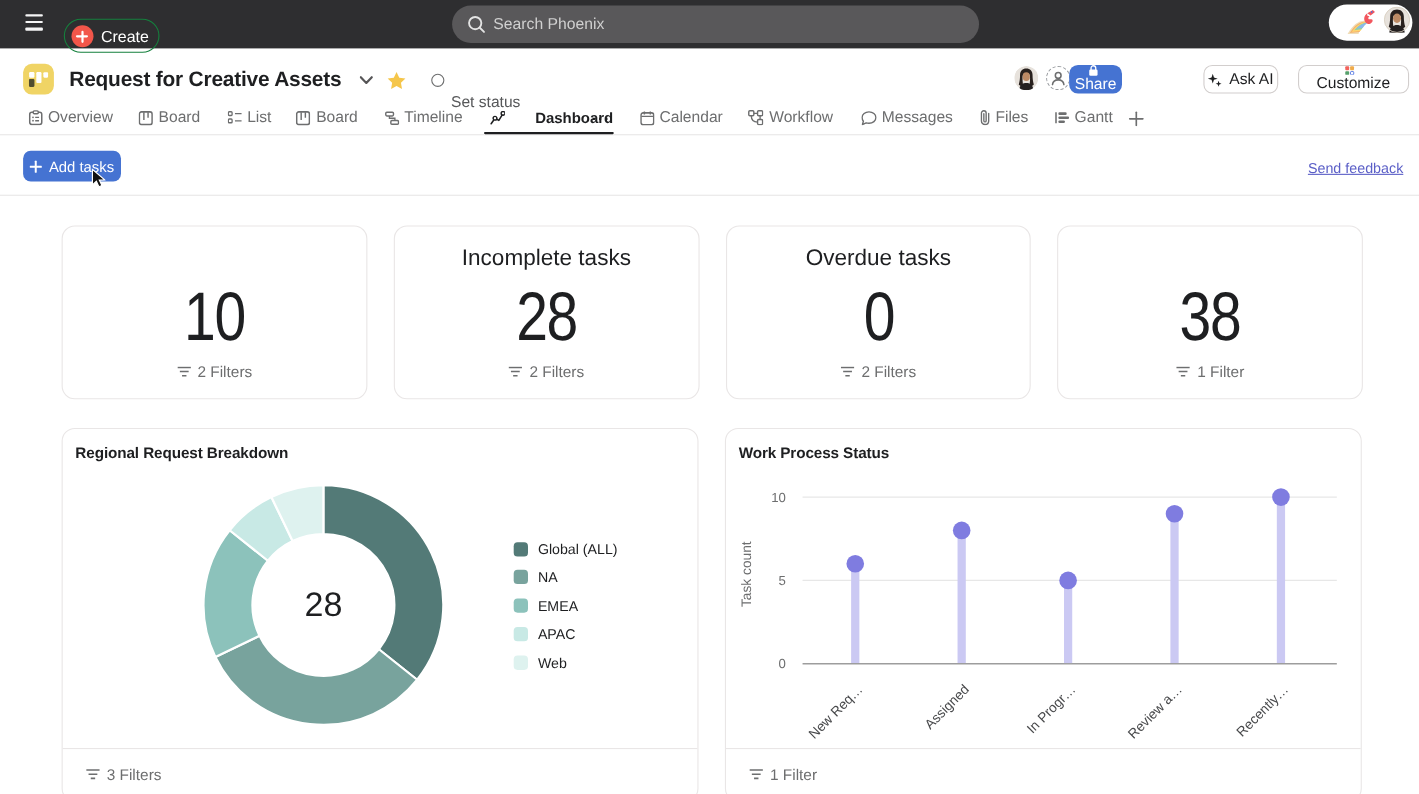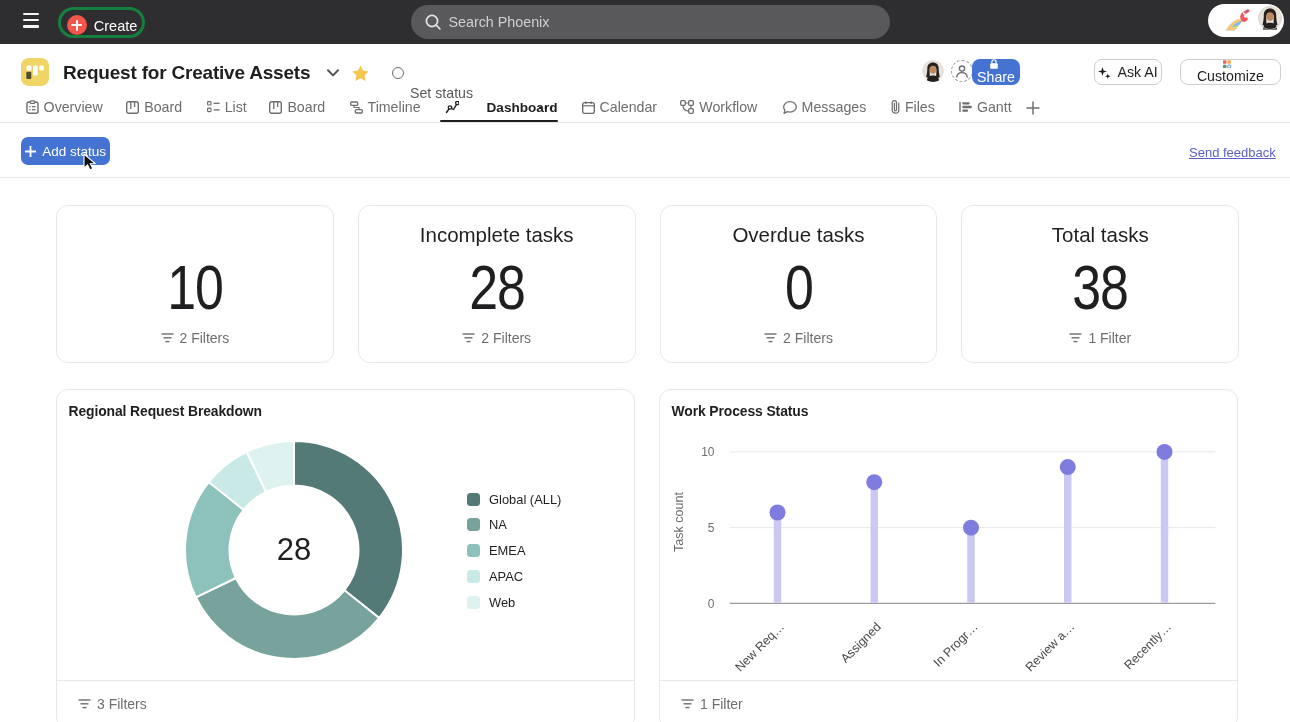--- a/index.html
+++ b/index.html
@@ -4,21 +4,21 @@
 <style>
 * { margin:0; padding:0; box-sizing:border-box; }
 html,body { font-family:"Liberation Sans",sans-serif; }
 #app { position:relative; width:1290px; height:722px; background:#ffffff; overflow:hidden; }
 .abs { position:absolute; }
 
 
 .topbar { position:absolute; left:0; top:0; width:1290px; height:44px; background:#2e2e30; }
 .burger { position:absolute; left:22.7px; top:13px; width:16.6px; height:15px; }
 .burger div { position:absolute; left:0; width:16.6px; height:2.2px; background:#f5f5f5; border-radius:1px; }
-.createbtn { position:absolute; left:57.8px; top:7px; width:87px; height:31.4px; border:3px solid #15803d; border-radius:16px; display:flex; align-items:center; }
+.createbtn { position:absolute; left:57.8px; top:17px; width:87px; height:31.4px; border:1px solid #15803d; border-radius:16px; display:flex; align-items:center; }
 .createplus { position:absolute; left:6px; top:5px; width:20px; height:20px; border-radius:50%; background:#f2564a; }
 .createplus:before { content:""; position:absolute; left:4.5px; top:9px; width:11px; height:2.4px; background:#fff; border-radius:1px; }
 .createplus:after { content:""; position:absolute; left:9px; top:4.5px; width:2.4px; height:11px; background:#fff; border-radius:1px; }
 .createtxt { position:absolute; left:33px; top:8px; font-size:14.5px; color:#ffffff; }
 .search { position:absolute; left:410.5px; top:5px; width:479px; height:33.5px; background:#59585a; border-radius:17px; }
 .searchtxt { position:absolute; left:38px; top:9px; font-size:14.3px; color:#d0d0d0; }
 .userpill { position:absolute; left:1208.4px; top:4.3px; width:76px; height:32.3px; background:#ffffff; border-radius:17px; }
 
 
 .projicon { position:absolute; left:21px; top:58px; width:28.4px; height:28.2px; background:#f0d465; border-radius:8px; }
@@ -263,21 +263,21 @@
   <svg class="abs" style="left:1026px;top:101px" width="14" height="14" viewBox="0 0 14 14">
       <line x1="7" y1="1" x2="7" y2="13" stroke="#6d6e6f" stroke-width="1.5" stroke-linecap="round"></line>
       <line x1="1" y1="7" x2="13" y2="7" stroke="#6d6e6f" stroke-width="1.5" stroke-linecap="round"></line>
     </svg>
 
   <div class="addchart">
     <svg width="11" height="11" viewBox="0 0 11 11">
         <line x1="5.5" y1="0.5" x2="5.5" y2="10.5" stroke="#fff" stroke-width="1.8" stroke-linecap="round"></line>
         <line x1="0.5" y1="5.5" x2="10.5" y2="5.5" stroke="#fff" stroke-width="1.8" stroke-linecap="round"></line>
       </svg>
-    <span>Add status</span>
+    <span>Add tasks</span>
   </div>
   <svg class="cursor-icon" width="13" height="19" viewBox="0 0 13 19">
       <path d="M1 1 L1 15.2 L4.6 11.8 L7 16.9 L9.7 15.6 L7.3 10.7 L12.2 10.5 Z" fill="#111" stroke="#fff" stroke-width="1.1"></path>
     </svg>
   <div class="sendfb">Send feedback</div>
   <div class="divider"></div>
 
   <div class="card statcard" style="left:56px">
     <div class="stat-num">10</div>
     <div class="stat-filters">
@@ -307,21 +307,20 @@
     <div class="stat-filters">
       <svg width="13" height="10" viewBox="0 0 13 10">
           <line x1="0.5" y1="1" x2="12.5" y2="1" stroke="#6d6e6f" stroke-width="1.4"></line>
           <line x1="2.5" y1="4.8" x2="10.5" y2="4.8" stroke="#6d6e6f" stroke-width="1.4"></line>
           <line x1="4.5" y1="8.6" x2="8.5" y2="8.6" stroke="#6d6e6f" stroke-width="1.4"></line>
         </svg>
       <span>2 Filters</span>
     </div>
   </div>
   <div class="card statcard" style="left:961.4px">
-    <div class="stat-title">Total tasks</div>
     <div class="stat-num">38</div>
     <div class="stat-filters">
       <svg width="13" height="10" viewBox="0 0 13 10">
           <line x1="0.5" y1="1" x2="12.5" y2="1" stroke="#6d6e6f" stroke-width="1.4"></line>
           <line x1="2.5" y1="4.8" x2="10.5" y2="4.8" stroke="#6d6e6f" stroke-width="1.4"></line>
           <line x1="4.5" y1="8.6" x2="8.5" y2="8.6" stroke="#6d6e6f" stroke-width="1.4"></line>
         </svg>
       <span>1 Filter</span>
     </div>
   </div>

